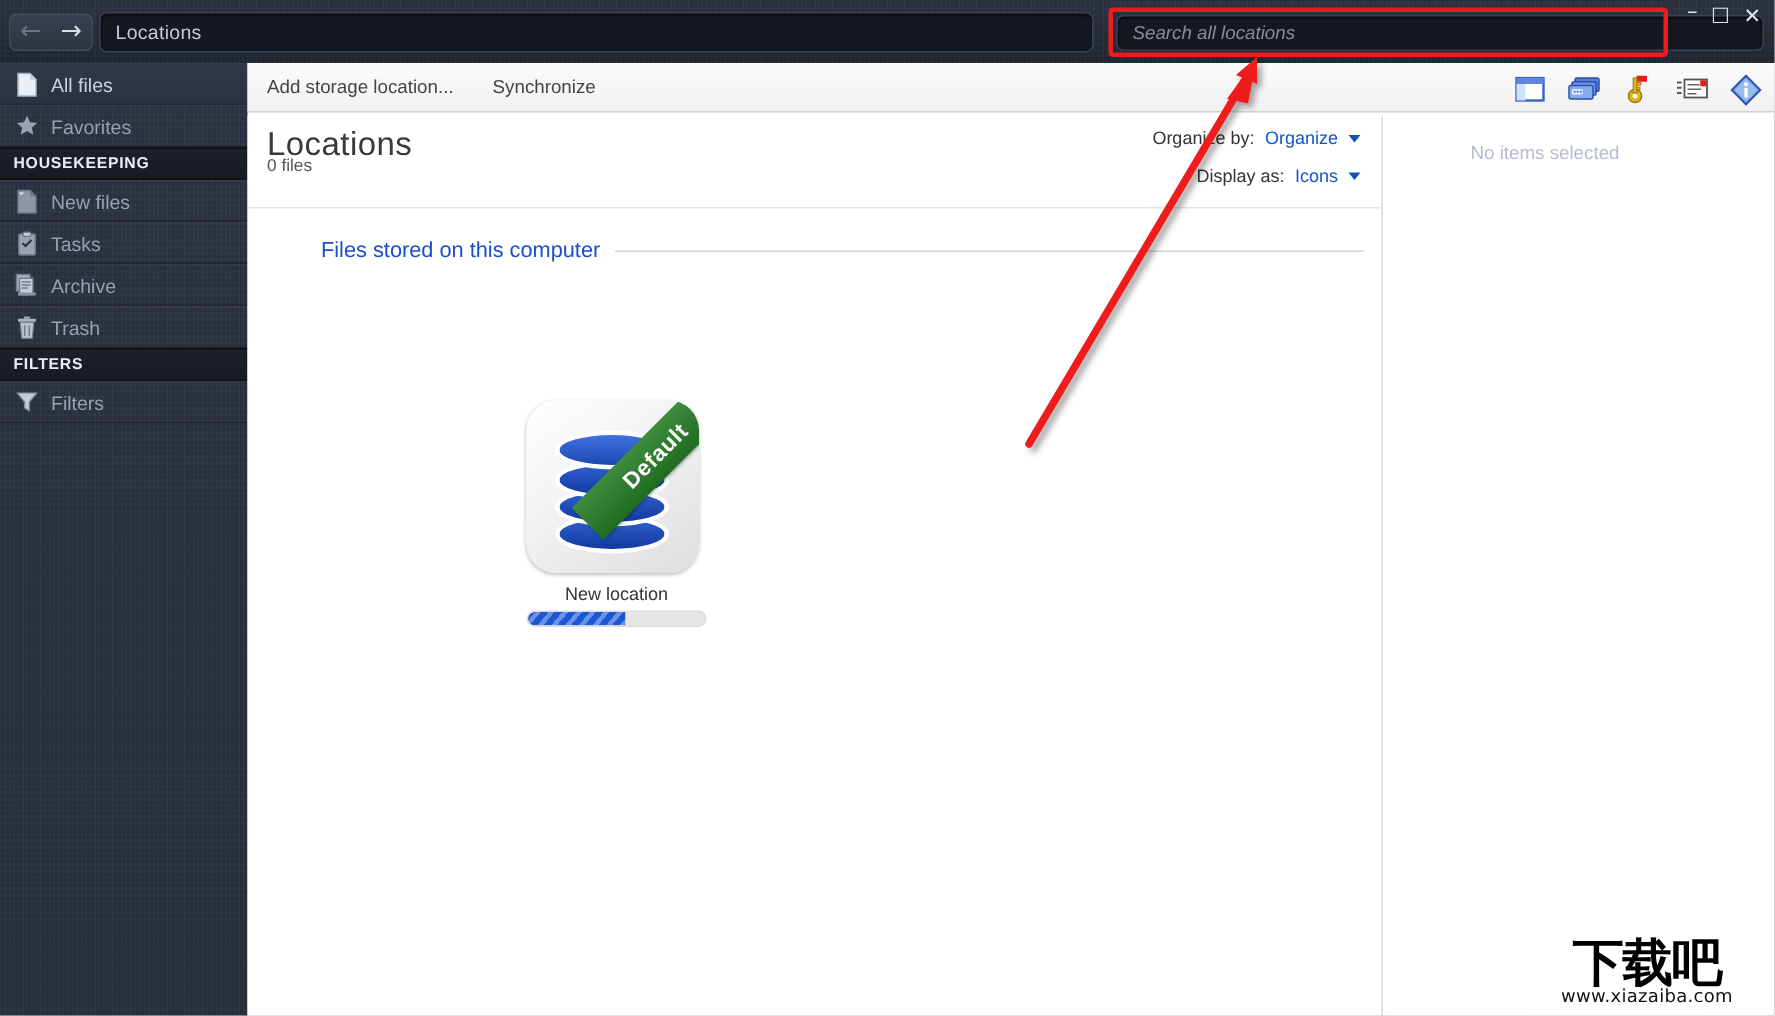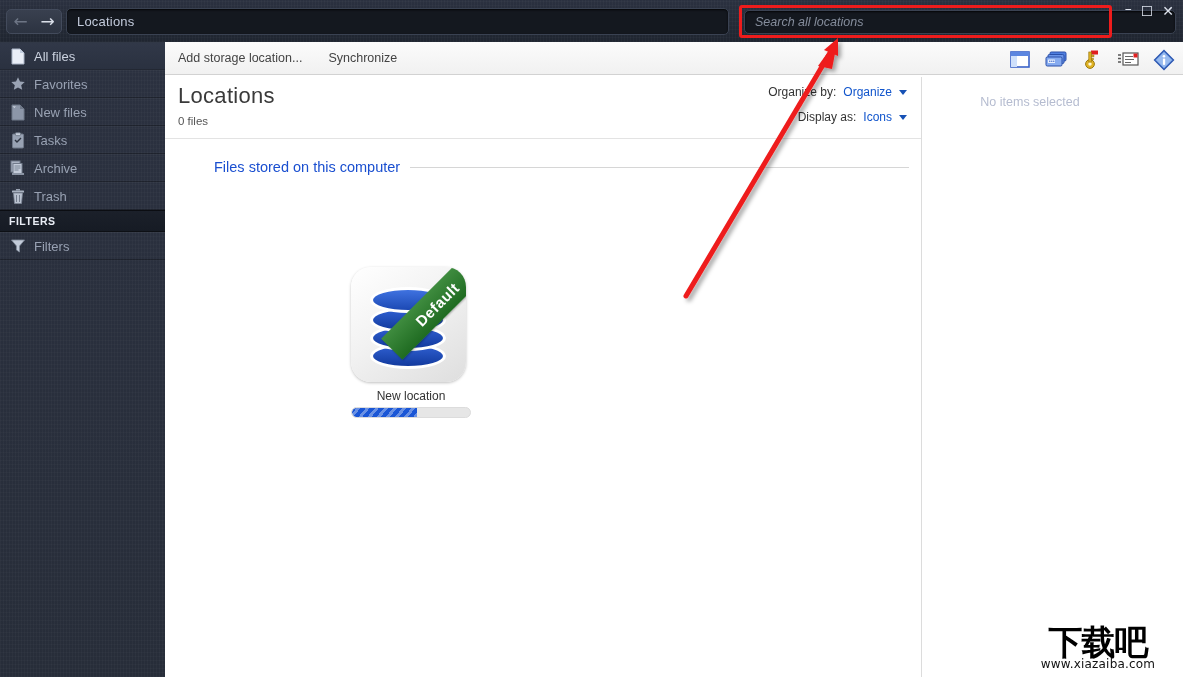--- a/index.html
+++ b/index.html
@@ -174,21 +174,21 @@
   #content-head {
     position: relative; height: 62px;
     border-bottom: 1px solid #e3e3e3;
   }
   #page-title {
     position: absolute; left: 13px; top: 6px;
     font-size: 22px; color: #3a3a3a; font-weight: normal;
     letter-spacing: .3px;
   }
   #file-count {
-    position: absolute; left: 13px; top: 38px;
+    position: absolute; left: 13px; top: 28px;
     font-size: 11.5px; color: #555;
   }
   .organize-row {
     position: absolute; right: 14px;
     display: flex; align-items: center; gap: 7px;
     font-size: 12px; color: #333;
   }
   #row-organize { top: 8px; }
   #row-display { top: 33px; }
   .org-val { color: #1155cc; }
@@ -363,20 +363,21 @@
 
     <div class="sb-item">
       <span class="sb-ico">
         <svg width="16" height="16" viewBox="0 0 16 16">
           <path d="M8 1.2 l2 4.3 4.7.5 -3.5 3.2 1 4.6 -4.2-2.4 -4.2 2.4 1-4.6 -3.5-3.2 4.7-.5 z" fill="#9aa3b4"></path>
         </svg>
       </span>
       <span class="sb-lbl">Favorites</span>
     </div>
 
+    <div class="sb-head">HOUSEKEEPING</div>
 
     <div class="sb-item">
       <span class="sb-ico">
         <svg width="14" height="17" viewBox="0 0 14 17">
           <path d="M1 1 h8 l4 4 v11 h-12 z" fill="#8c96a8" stroke="#6f7888" stroke-width="1"></path>
           <path d="M9 1 v4 h4 z" fill="#6f7888"></path>
           <path d="M2.2 2.4 l1.4 1.4 M3.6 2.2 l.9 .9" stroke="#dfe5ef" stroke-width="1"></path>
         </svg>
       </span>
       <span class="sb-lbl">New files</span>

